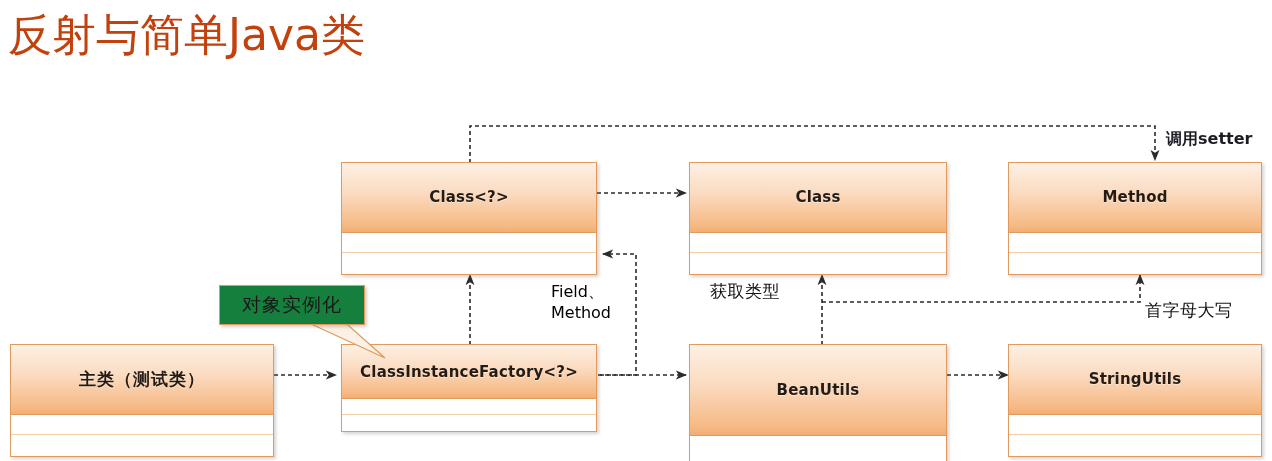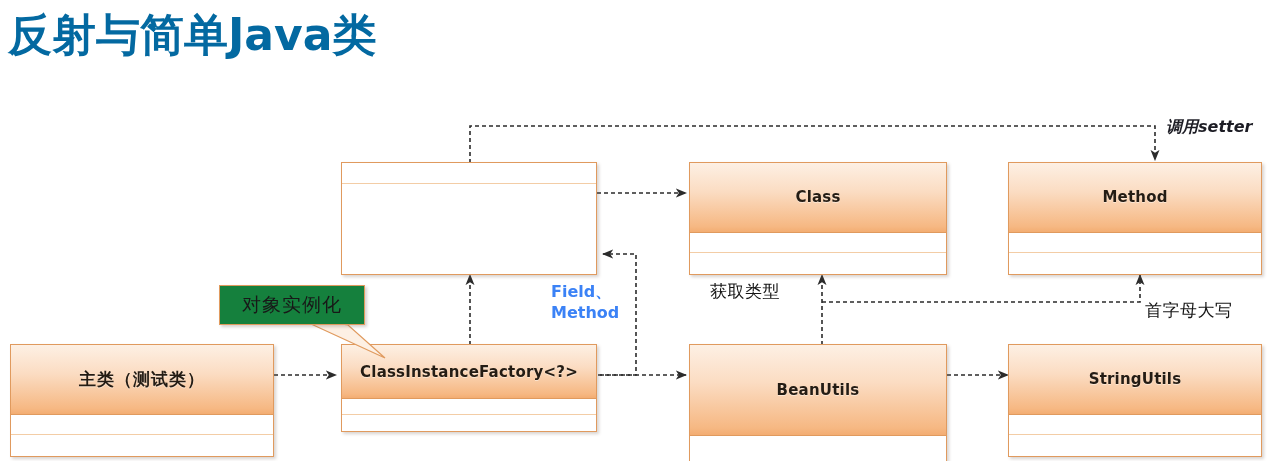--- a/index.html
+++ b/index.html
@@ -19,22 +19,22 @@
     overflow: hidden;
   }
 
   
   .page-title {
     position: absolute;
     left: 8px;
     top: 6px;
     font-size: 44px;
     line-height: 58px;
-    color: #0369a1;
-    font-weight: 700;
+    color: #c2410c;
+    font-weight: 400;
     letter-spacing: 0px;
     white-space: nowrap;
   }
 
   
   .uml-box {
     position: absolute;
     box-sizing: border-box;
     border: 1px solid #e09a5e;
     background: #ffffff;
@@ -97,22 +97,22 @@
 
   
   .edge-label {
     position: absolute;
     font-size: 16px;
     color: #1c1c24;
     white-space: nowrap;
     line-height: 21px;
   }
   .edge-label.bold {
-    font-weight: bold;
-    color: #3b82f6;
+    font-weight: normal;
+    color: #000000;
   }
   .edge-label.cjk {
     font-size: 17px;
     color: #141414;
     letter-spacing: 0.5px;
   }
 
   
   #connectors {
     position: absolute;
@@ -162,20 +162,23 @@
 
       <path d="M 822 345 L 822 275"></path>
 
       <path d="M 822 302 L 1140 302 L 1140 275"></path>
 
       <path d="M 947 375 L 1008 375"></path>
     </g>
   </svg>
 
   <div class="uml-box" style="left:341px; top:162px; width:256px; height:113px;">
+    <div class="uml-head">
+      <span class="uml-title">Class&lt;?&gt;</span>
+    </div>
     <div class="uml-row"></div>
     <div class="uml-row last"></div>
   </div>
 
   <div class="uml-box" style="left:689px; top:162px; width:258px; height:113px;">
     <div class="uml-head">
       <span class="uml-title">Class</span>
     </div>
     <div class="uml-row"></div>
     <div class="uml-row last"></div>
@@ -222,21 +225,21 @@
   </div>
 
   <svg class="callout-tail" style="left:290px; top:310px; width:200px; height:70px;" viewBox="0 0 200 70" xmlns="http://www.w3.org/2000/svg">
     <path d="M 8 8 L 95 48 L 58 15 Z" fill="#fdf0e4" stroke="#e09a5e" stroke-width="1.2"></path>
   </svg>
 
   <div class="callout" style="left:219px; top:285px; width:146px; height:40px;">
     <span class="callout-text">对象实例化</span>
   </div>
 
-  <div class="edge-label" style="left:1166px; top:116px; font-weight:bold;font-style:italic;">
+  <div class="edge-label" style="left:1166px; top:128px; font-weight:bold;">
     <span>调用setter</span>
   </div>
 
   <div class="edge-label bold" style="left:551px; top:281px;">
     <div>Field、</div>
     <div>Method</div>
   </div>
 
   <div class="edge-label cjk" style="left:710px; top:281px;">
     <span>获取类型</span>

